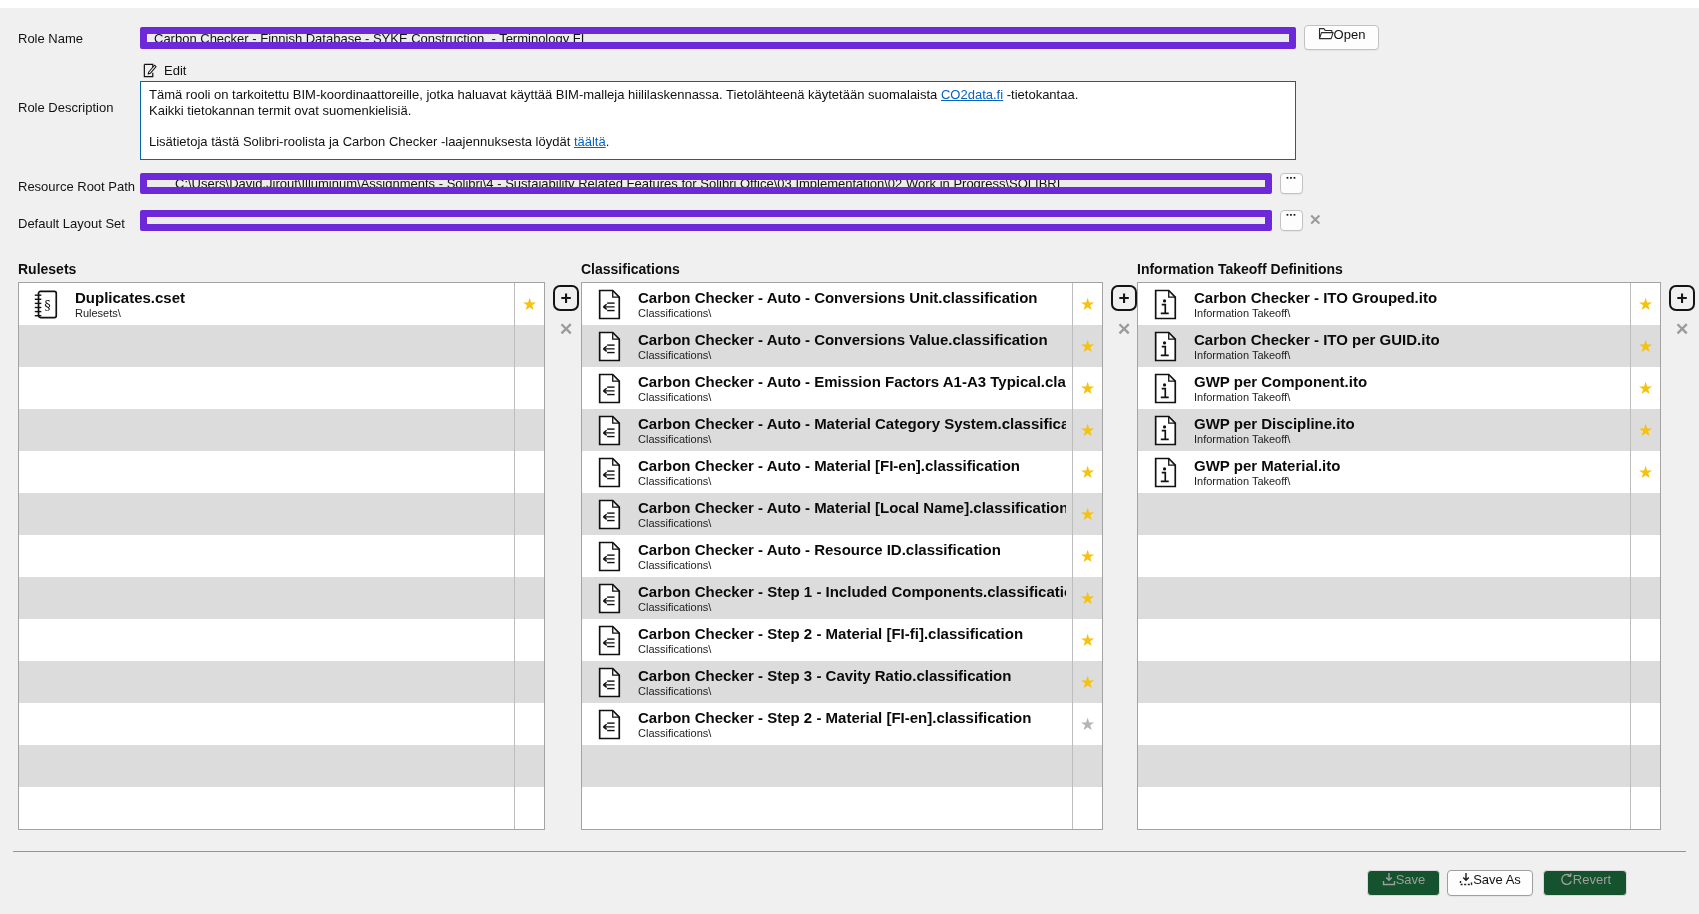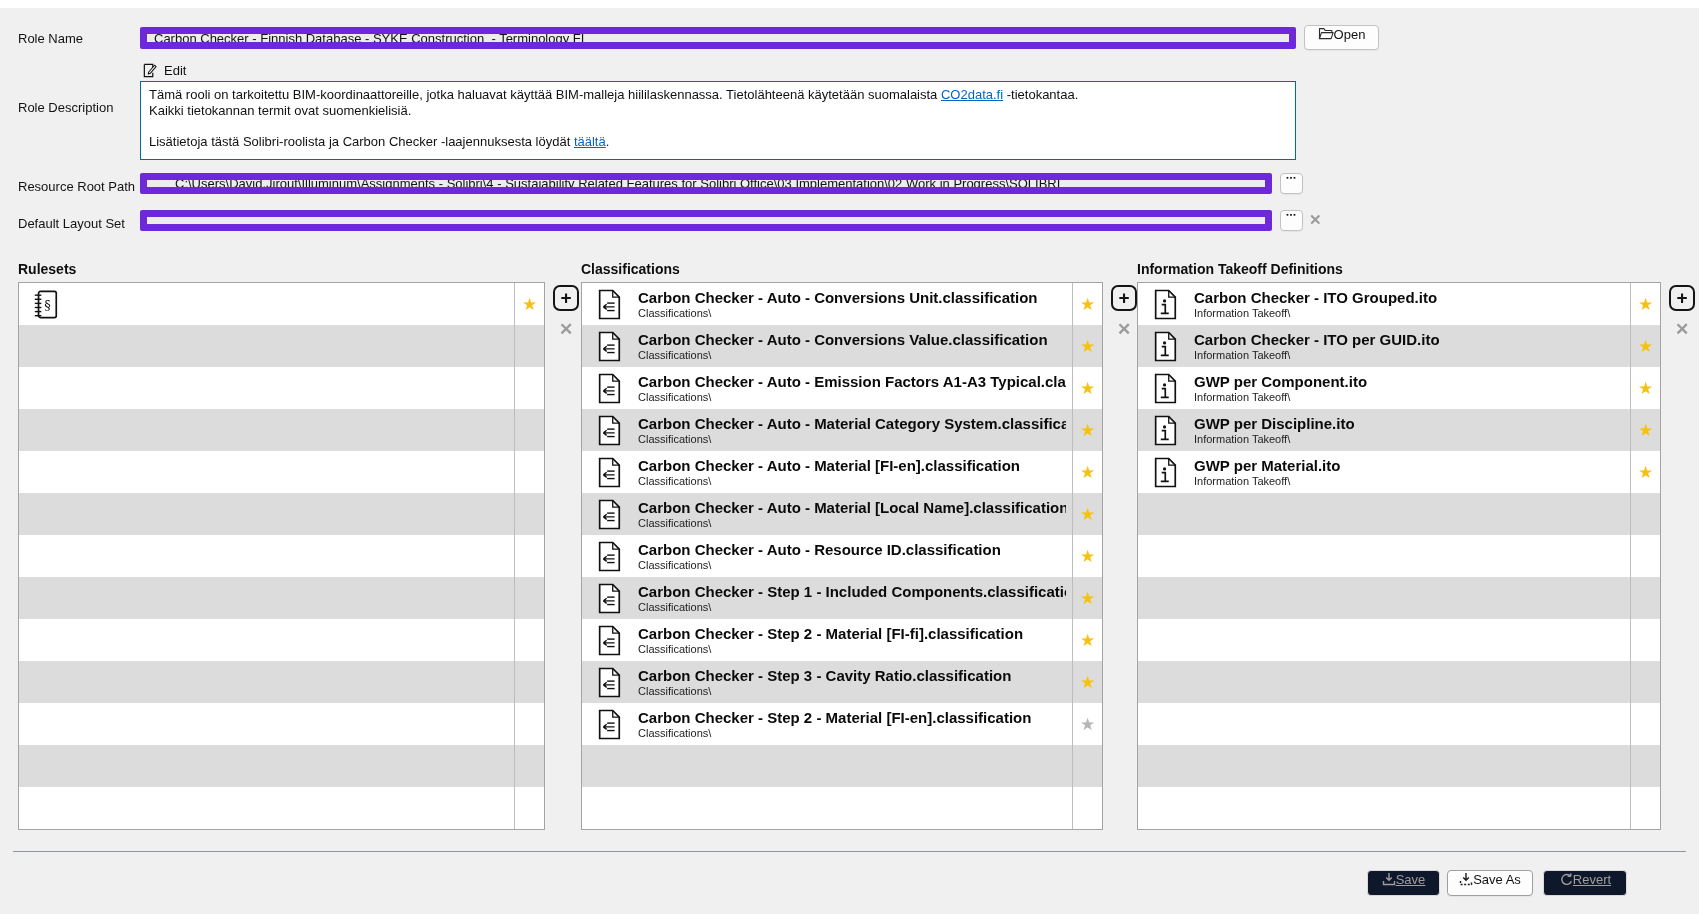--- a/index.html
+++ b/index.html
@@ -65,21 +65,21 @@
     display:flex;align-items:center;justify-content:center;cursor:pointer;padding:0 0 2px 0;
     font-family:"Liberation Sans",sans-serif;
   }
   .remove-btn{
     margin-top:7px;width:24px;height:22px;background:transparent;border:none;color:#9b9b9b;
     font-size:17px;font-weight:bold;cursor:pointer;padding:0;line-height:1;
     font-family:"Liberation Sans",sans-serif;
   }
   .footer-divider{position:absolute;left:13px;top:851px;width:1673px;height:1px;background:#8f969c;}
   .footer-btn{position:absolute;top:870px;height:26px;}
-  .footer-btn.disabled{color:#9e9e9e;border-color:#dadada;background:#0f172a;box-shadow:none;text-decoration:underline;}
+  .footer-btn.disabled{color:#9e9e9e;border-color:#dadada;background:#14532d;box-shadow:none;}
   #save-btn{left:1367px;width:73px;}
   #saveas-btn{left:1447px;width:86px;border-color:#9f9f9f;}
   #revert-btn{left:1543px;width:84px;}
 </style>
 </head>
 <body>
 
 <div class="app">
   <div class="top-strip"></div>
 
@@ -146,20 +146,24 @@
               <line x1="3" y1="7" x2="10" y2="7"></line>
               <line x1="3" y1="11.4" x2="10" y2="11.4"></line>
               <line x1="3" y1="15.8" x2="10" y2="15.8"></line>
               <line x1="3" y1="20.2" x2="10" y2="20.2"></line>
               <line x1="3" y1="24.6" x2="10" y2="24.6"></line>
               <line x1="3" y1="29" x2="10" y2="29"></line>
             </g>
             <text x="16.5" y="22.5" font-family="DejaVu Serif, serif" font-size="14" text-anchor="middle" fill="#111">§</text>
           </svg>
         </span>
+    <span class="item-text">
+      <span class="item-title">Duplicates.cset</span>
+      <span class="item-path">Rulesets\</span>
+    </span>
     <span class="star gold">★</span>
   </div>
 </div>
   <div class="side-btns" style="left:552px;top:285px;">
     <button class="plus-btn">
       <span>+</span>
     </button>
     <button class="remove-btn">
       <span>✕</span>
     </button>

